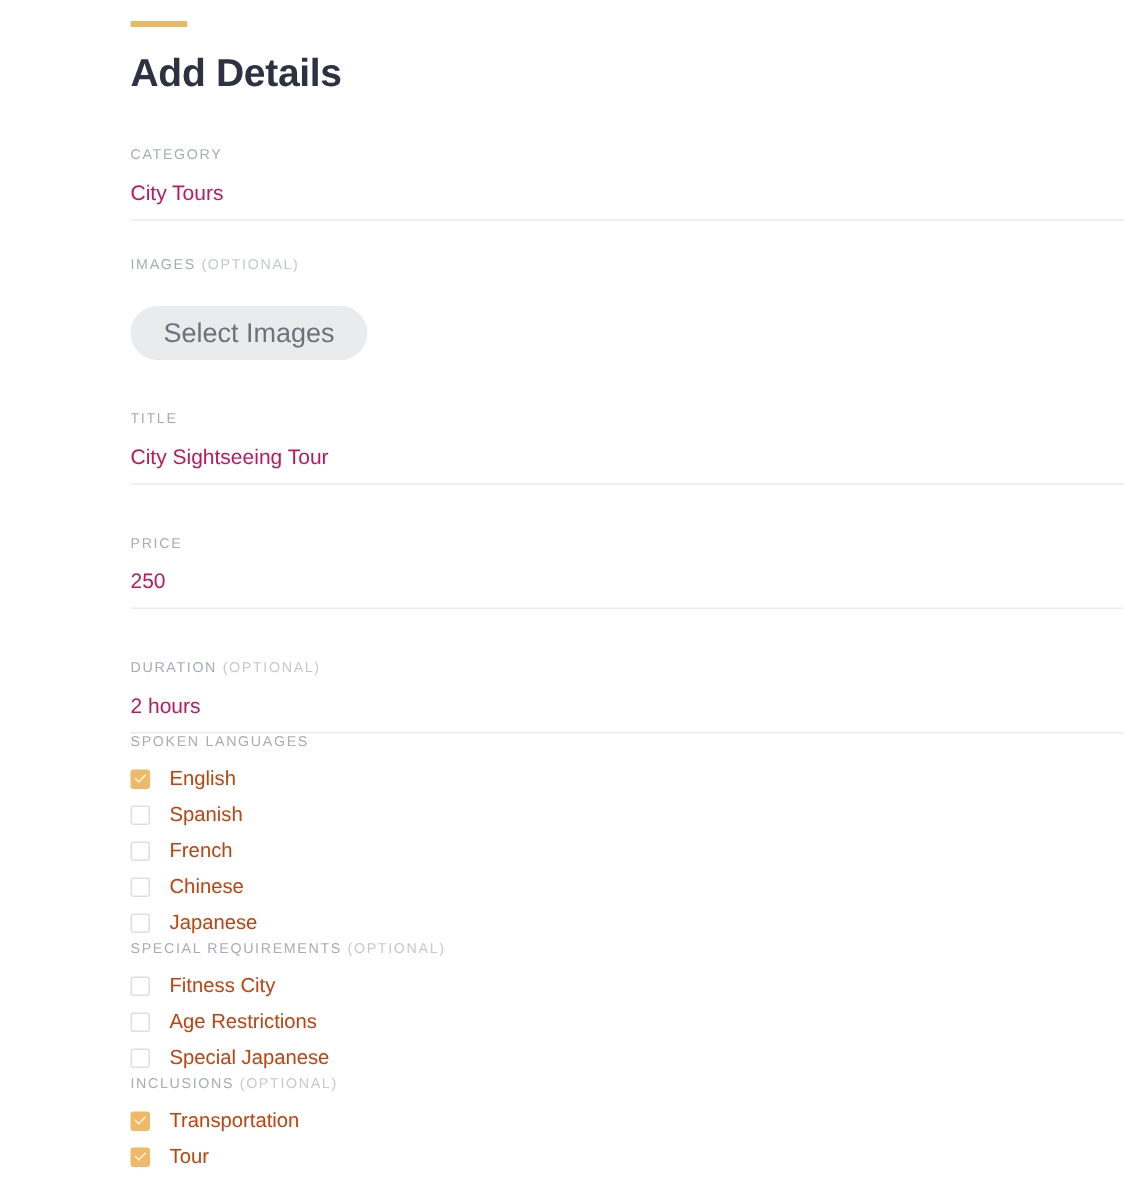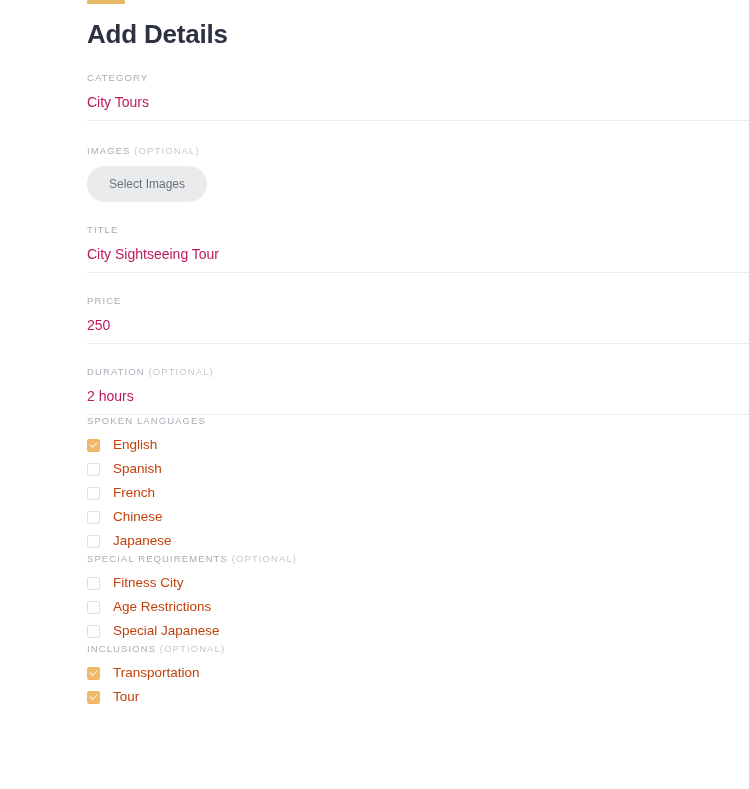--- a/index.html
+++ b/index.html
@@ -13,38 +13,39 @@
     overflow: hidden;
     font-family: "Liberation Sans", sans-serif;
     -webkit-font-smoothing: antialiased;
   }
   .page {
     position: relative;
     width: 749px;
     height: 600px;
     box-sizing: border-box;
     padding-left: 87px;
+    padding-top: 14px;
     background: #ffffff;
   }
   .accent-bar {
     width: 38px;
     height: 4px;
     background: #e8b963;
     border-radius: 1px;
   }
   .page-title {
     margin: 14px 0 0 0;
     font-size: 26px;
     font-weight: bold;
     letter-spacing: -0.2px;
     color: #2d3142;
     line-height: 32px;
   }
   .field {
-    margin-top: 22px;
+    margin-top: 34px;
     position: relative;
   }
   .field-label {
     font-size: 9.5px;
     letter-spacing: 1.1px;
     color: #a6adb5;
     text-transform: uppercase;
     line-height: 12px;
     white-space: nowrap;
   }
@@ -63,27 +64,27 @@
     font-size: 14px;
     color: #be185d;
     line-height: 18px;
   }
 
   .images-field {
     margin-top: 24px;
   }
   .select-images-btn {
     display: inline-block;
-    margin-top: 9px;
+    margin-top: 21px;
     padding: 9px 22px;
     background: #e9ebed;
     border: none;
     border-radius: 18px;
     font-family: "Liberation Sans", sans-serif;
-    font-size: 12px;
+    font-size: 18px;
     color: #6d737b;
     line-height: 18px;
     cursor: pointer;
   }
 
   .check-group {
   }
   .check-group .field-label {
     margin-bottom: 6px;
   }

